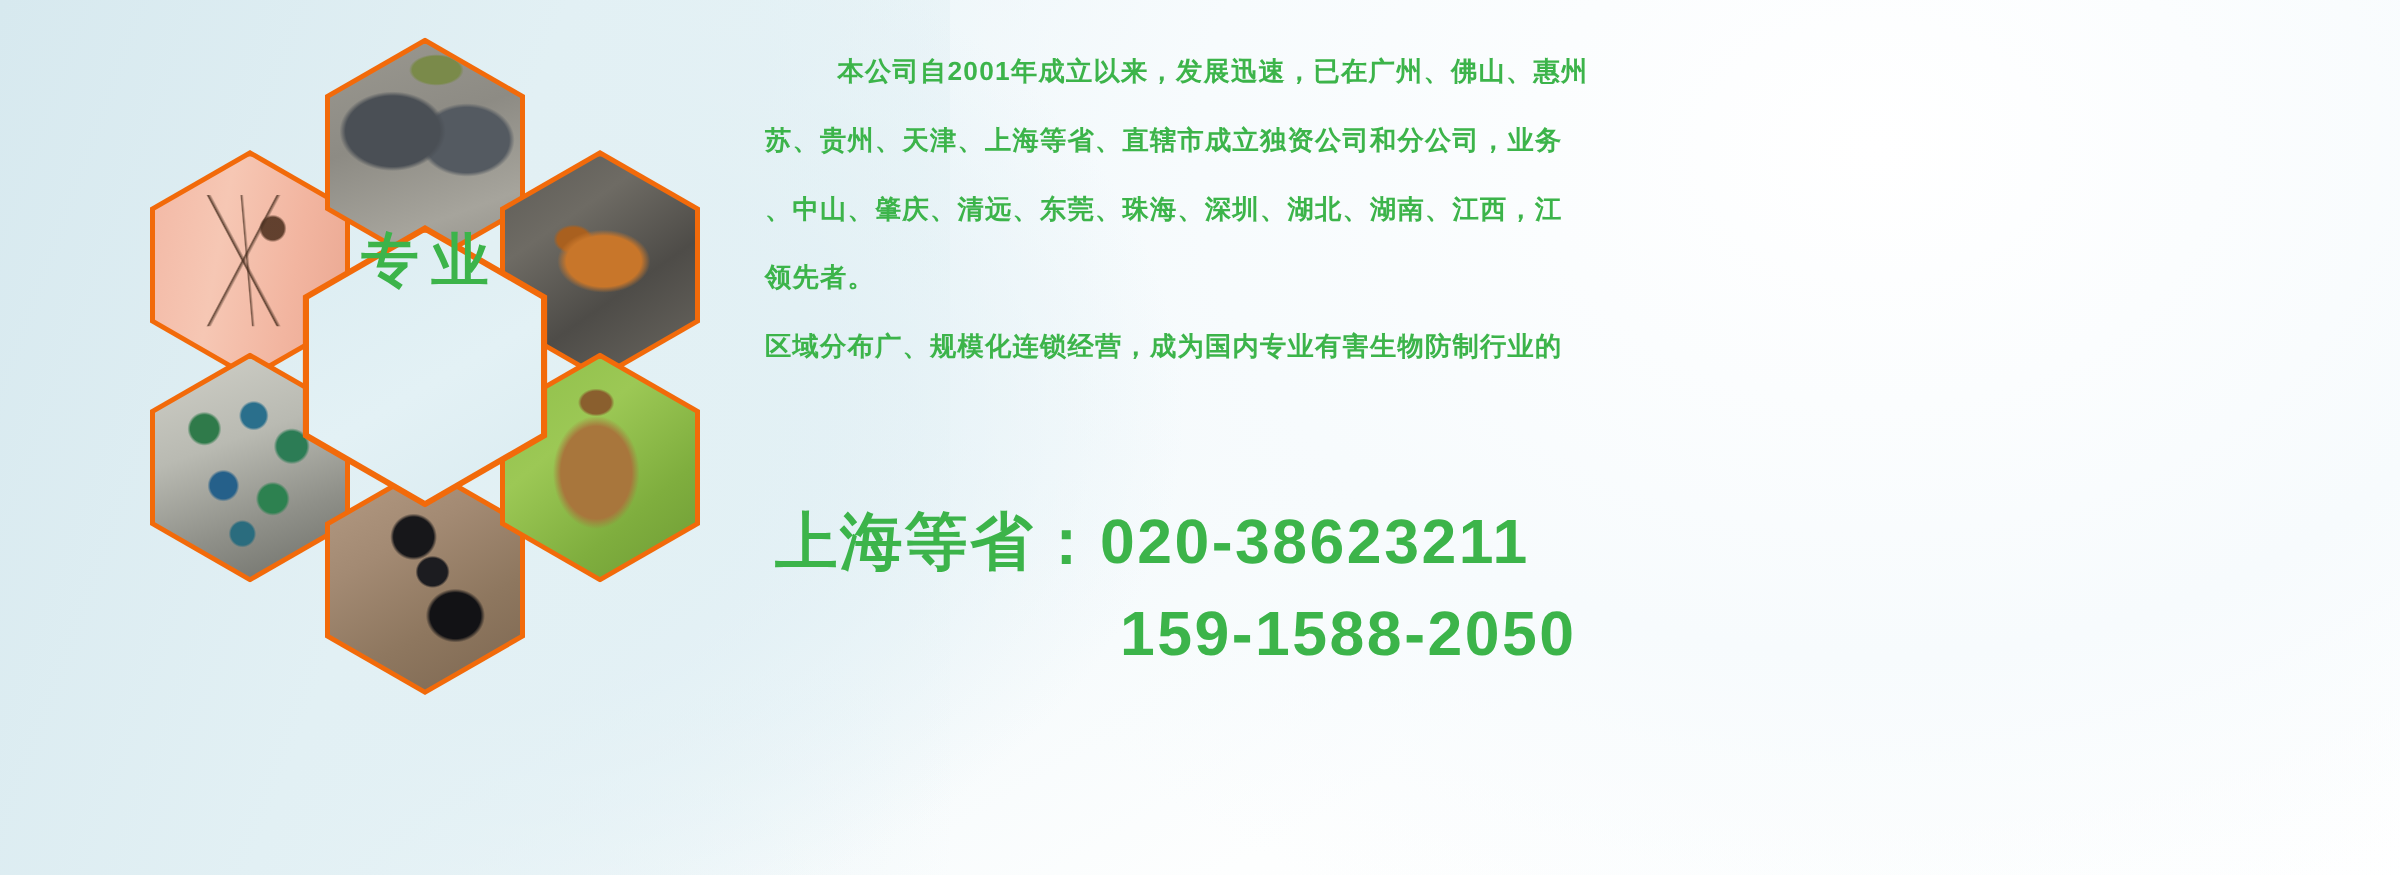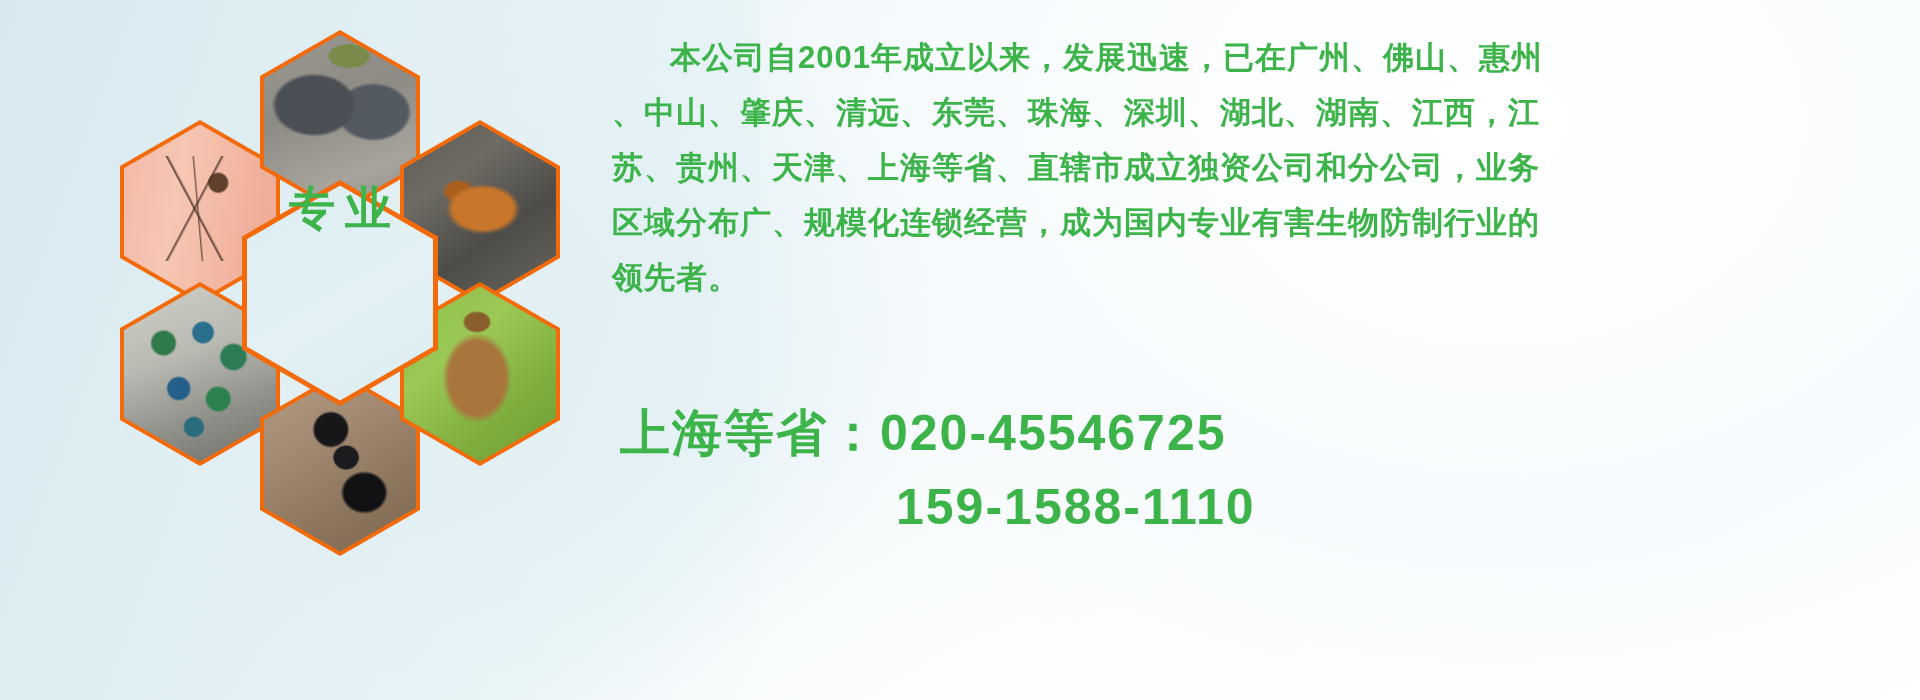--- a/index.html
+++ b/index.html
@@ -99,21 +99,21 @@
       radial-gradient(ellipse 12% 8% at 48% 20%, #8a5f2e 0 65%, rgba(138,95,46,0) 80%),
       linear-gradient(140deg,#8fbf4a 0%,#9cc855 35%,#7fae3e 70%,#6f9c35 100%);
   }
   .hex-center-bg{
     width:100%;height:100%;
     background:linear-gradient(150deg,#dcedf2 0%,#e3f1f5 55%,#dbecf1 100%);
   }
   
   .copy{position:absolute;left:612px;top:30px;width:1300px;}
   .copy p{
-    margin:0;color:#3cb44a;font-size:31px;font-weight:bold;
+    margin:0;color:#3cb44a;font-size:21px;font-weight:bold;
     line-height:55px;letter-spacing:1px;white-space:nowrap;
   }
   .copy p.first{text-indent:58px;}
   .contact{position:absolute;left:620px;top:396px;}
   .contact .line{
     color:#3cb44a;font-size:50px;font-weight:bold;white-space:nowrap;
     line-height:74px;letter-spacing:2px;
   }
   .contact .line.second{padding-left:276px;}
 </style>
@@ -166,28 +166,28 @@
         </div>
     </div>
 
     <div class="hex-label">
       <span>专业</span>
     </div>
   </div>
 
   <div class="copy">
     <p class="first">本公司自2001年成立以来，发展迅速，已在广州、佛山、惠州</p>
+    <p>苏、贵州、天津、上海等省、直辖市成立独资公司和分公司，业务</p>
     <p>、中山、肇庆、清远、东莞、珠海、深圳、湖北、湖南、江西，江</p>
-    <p>苏、贵州、天津、上海等省、直辖市成立独资公司和分公司，业务</p>
+    <p>领先者。</p>
     <p>区域分布广、规模化连锁经营，成为国内专业有害生物防制行业的</p>
-    <p>领先者。</p>
   </div>
 
   <div class="contact">
     <div class="line">
-      <span>上海等省：</span><span>020-45546725</span>
+      <span>上海等省：</span><span>020-38623211</span>
     </div>
     <div class="line second">
-      <span>159-1588-1110</span>
+      <span>159-1588-2050</span>
     </div>
   </div>
 
 </div>
 
 </body></html>

